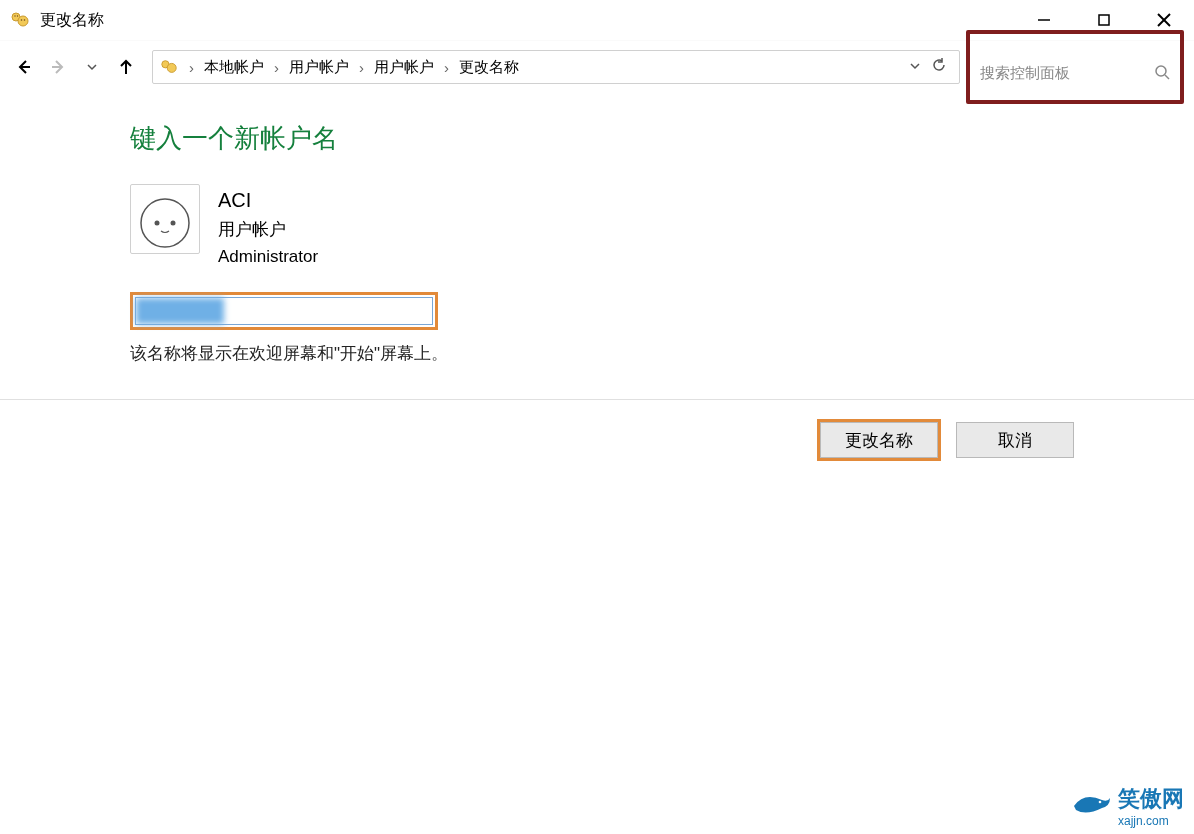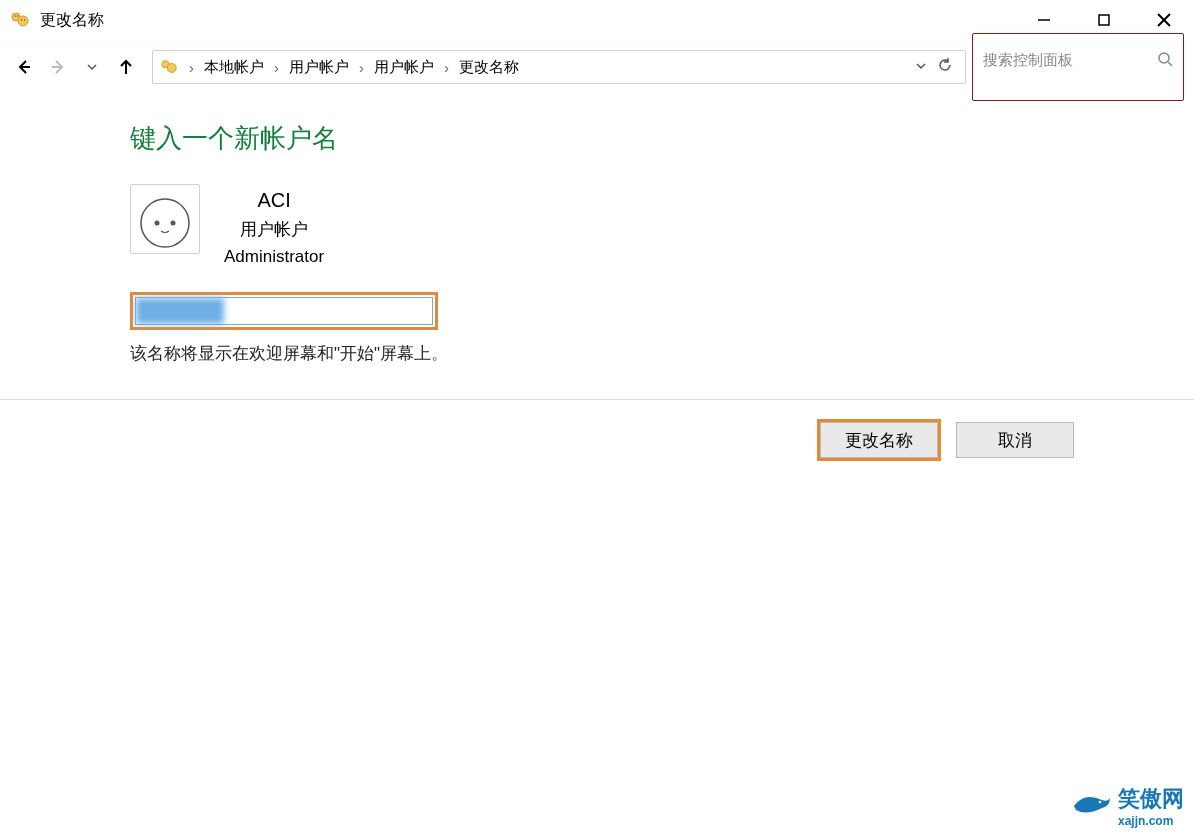--- a/index.html
+++ b/index.html
@@ -86,46 +86,45 @@
   .crumb-sep { color: #666; padding: 0 4px; }
   .addr-right {
     margin-left: auto;
     display: flex;
     align-items: center;
     gap: 10px;
     padding-right: 6px;
     color: #555;
   }
   .search-box {
-    border: 1px solid #7f1d1d;
+    border: 4px solid #7f1d1d;
     height: 32px;
     width: 190px;
     display: flex;
-    align-items: flex-start;
+    align-items: flex-end;
     padding: 17px 10px;
     border-radius: 2px;
     color: #888;
     font-size: 15px;
   }
   .search-box .ph { flex:1; }
   .content {
     padding: 28px 40px 10px 130px;
   }
   .heading {
     color: #15803d;
     font-size: 26px;
     font-weight: 400;
     margin-bottom: 28px;
   }
   .acct-row {
     display: flex;
     align-items: flex-start;
-    gap: 24px;
+    gap: 18px;
     margin-bottom: 22px;
-    text-align: center;
   }
   .avatar {
     width: 68px;
     height: 68px;
     border: 1px solid #d0d0d0;
     border-radius: 2px;
     display:flex;
     align-items:center;
     justify-content:center;
     background:#fff;
@@ -189,21 +188,21 @@
     gap:6px;
     color:#1977b5;
     font-size:22px;
     font-weight:600;
     justify-content:center;
   }
   .watermark .sub {
     font-size:12px;
     display:block;
     color:#1977b5;
-    font-weight:700;
+    font-weight:400;
   }
 </style>
 </head>
 <body>
 
 <div class="titlebar">
   <span class="app-icon">
     <svg width="20" height="20" viewBox="0 0 20 20">
       <circle cx="6" cy="7" r="4" fill="#f2c957" stroke="#c99a2f"></circle>
       <circle cx="13" cy="11" r="5" fill="#f2c957" stroke="#c99a2f"></circle>

